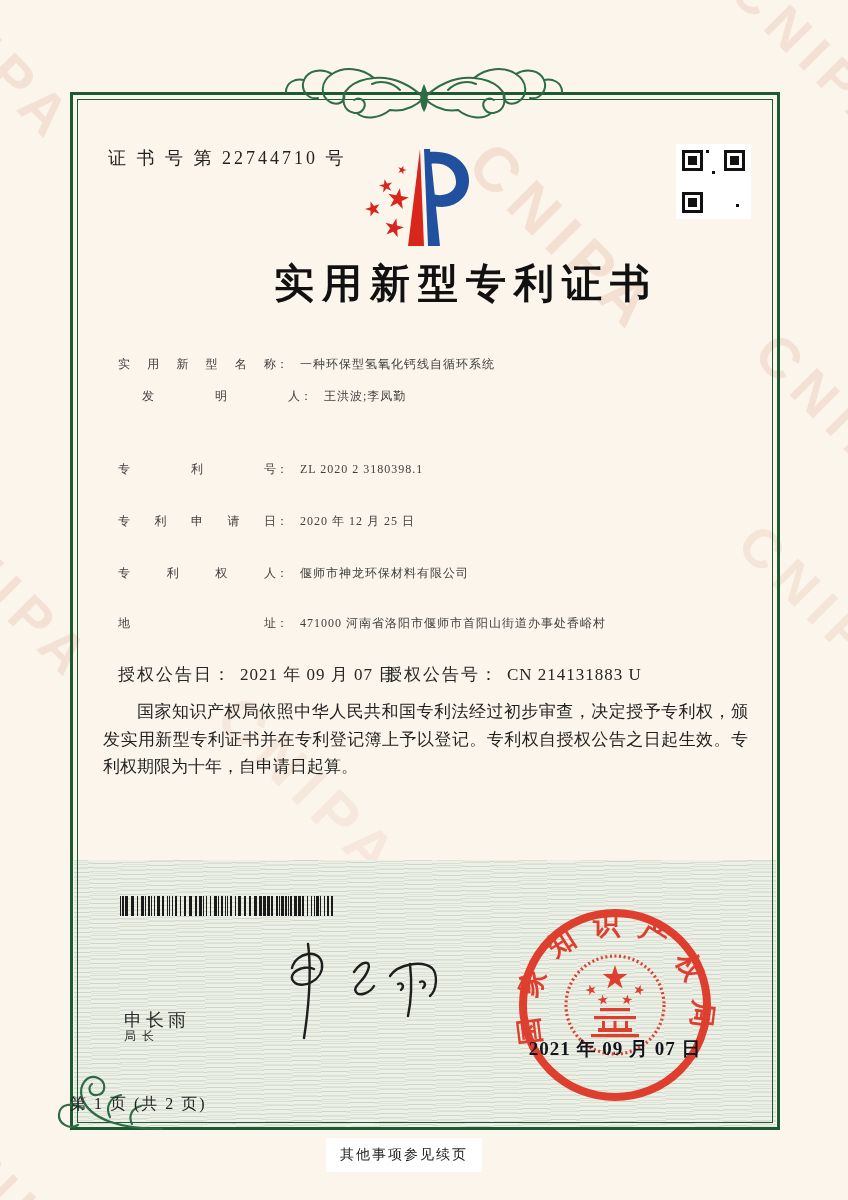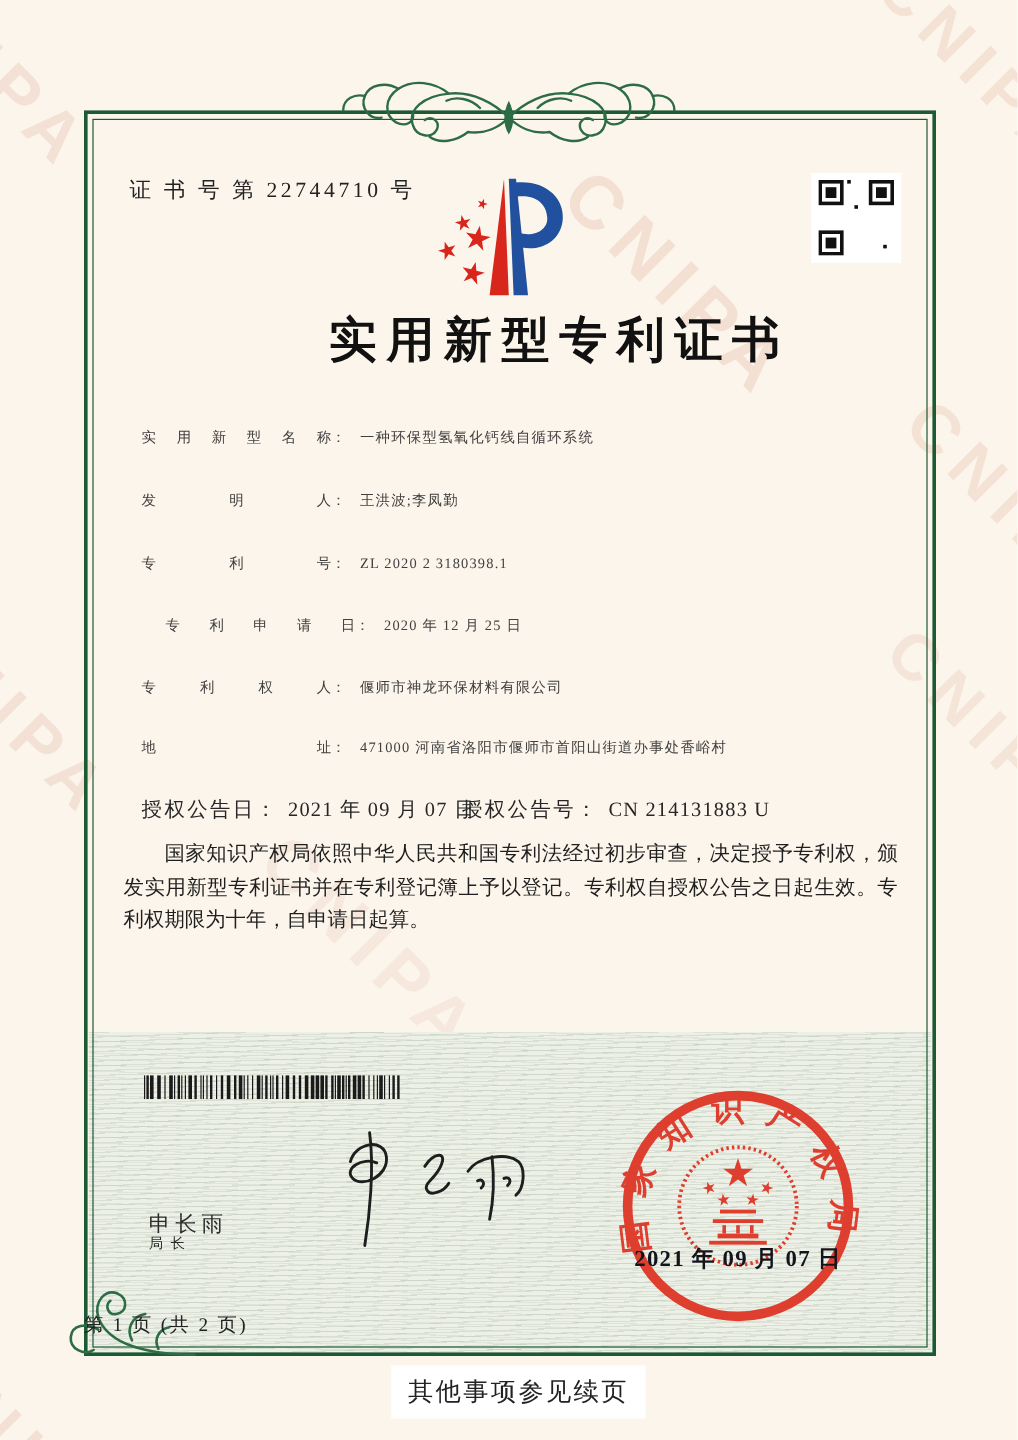--- a/index.html
+++ b/index.html
@@ -50,21 +50,21 @@
       display:flex; align-items:center; justify-content:center;}
   .doc-title{
     position:absolute; left:70px; width:792px; top:256px; text-align:center;
     font-size:40px; font-weight:bold; letter-spacing:8px; color:#111;
   }
   
   .row{position:absolute; left:118px; font-size:12px; color:#404040; white-space:nowrap;}
   .lbl{display:inline-block; width:158px; text-align:justify; text-align-last:justify; vertical-align:bottom;}
   .colon{display:inline-block;}
   .val{margin-left:12px; letter-spacing:1px;}
-  .r0{top:356px;} .r1{top:409px;} .r2{top:461px;} .r3{top:513px;margin-left:20px;} .r4{top:565px;} .r5{top:615px;}
+  .r0{top:356px;} .r1{top:388px;margin-left:24px;} .r2{top:461px;} .r3{top:513px;} .r4{top:565px;} .r5{top:615px;}
   .row-grant{position:absolute; top:663px; left:118px; font-size:17px; white-space:nowrap; color:#262626;}
   .glbl{letter-spacing:2px;} .gval{margin-left:10px; letter-spacing:1px;}
   .gpair2{position:absolute; left:267px; top:0;}
   
   .bodytext{
     position:absolute; left:103px; top:698px; width:645px;
     font-size:17px; line-height:27.5px; color:#1f1f1f; text-align:justify;
   }
   .bodytext p{margin:0; text-indent:2em;}
   
@@ -76,21 +76,21 @@
   .seal-date{
     position:absolute; left:512px; top:1036px; width:206px; text-align:center;
     font-size:19px; font-weight:bold; color:#14141c; letter-spacing:1px; white-space:nowrap;
   }
   .page-indicator{
     position:absolute; left:70px; width:690px; top:1094px; text-align:left;
     font-size:16px; letter-spacing:2px; color:#222;
   }
   .note{
     position:absolute; left:326px; top:1138px; background:#ffffff;
-    padding:8px 14px; font-size:21px; letter-spacing:2px; color:#222;
+    padding:8px 14px; font-size:14px; letter-spacing:2px; color:#222;
   }
   svg{display:block;}
 </style>
 </head>
 <body>
 
 <div class="page">
 
   <div class="wm wm1">CNIPA</div>
   <div class="wm wm2">CNIPA</div>

